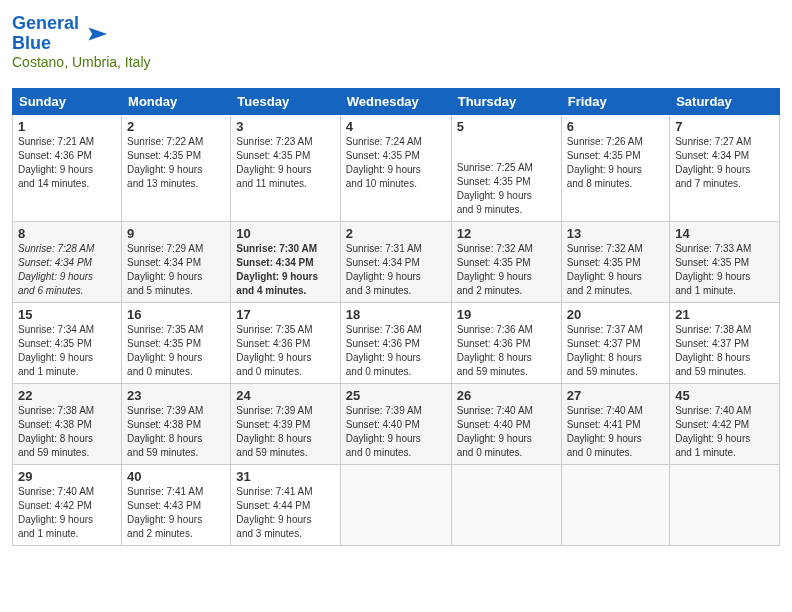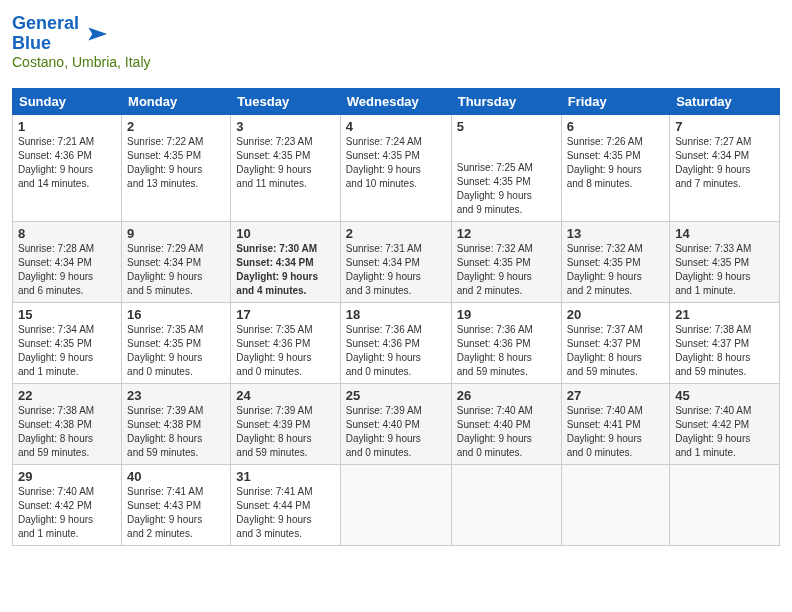--- a/index.html
+++ b/index.html
@@ -175,21 +175,21 @@
             <span class="day-num">7</span>
             <div class="day-info" style="white-space: pre-line;">Sunrise: 7:27 AM
 Sunset: 4:34 PM
 Daylight: 9 hours
 and 7 minutes.</div>
           </td>
         </tr>
         <tr>
           <td>
             <span class="day-num">8</span>
-            <div class="day-info" style="white-space: pre-line;">Sunrise: 7:28 AM
+            <div class="day-info" style="white-space: pre-line; font-style: italic;">Sunrise: 7:28 AM
 Sunset: 4:34 PM
 Daylight: 9 hours
 and 6 minutes.</div>
           </td>
           <td>
             <span class="day-num">9</span>
             <div class="day-info" style="white-space: pre-line;">Sunrise: 7:29 AM
 Sunset: 4:34 PM
 Daylight: 9 hours
 and 5 minutes.</div>

